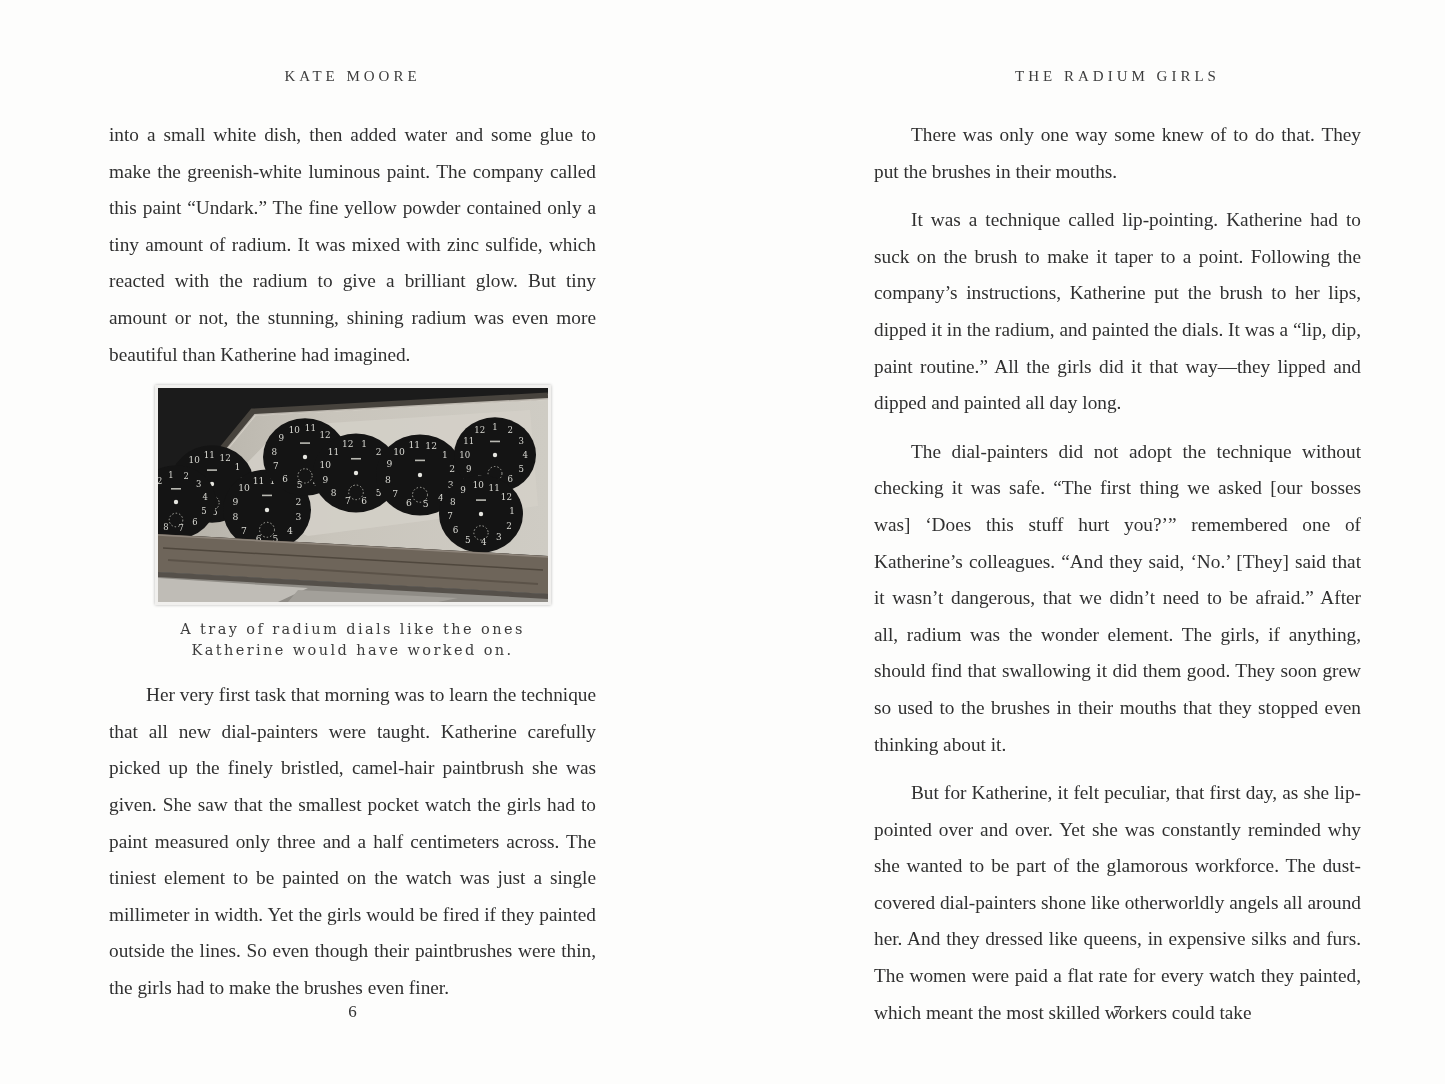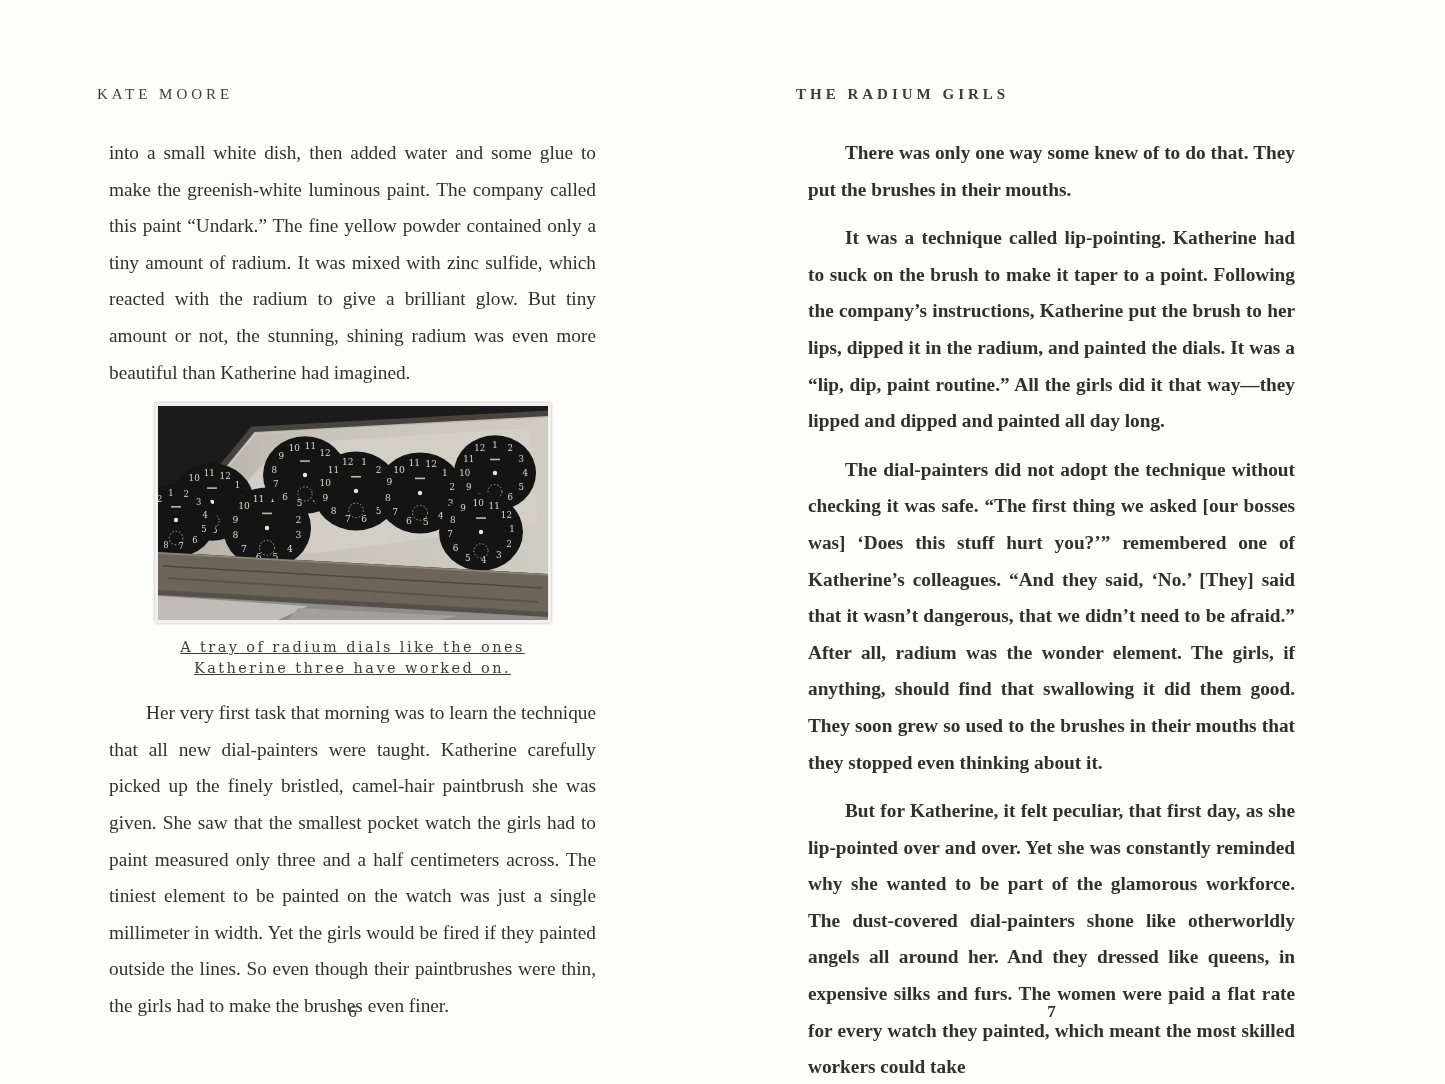--- a/index.html
+++ b/index.html
@@ -6,24 +6,24 @@
   body{
     width:1445px;height:1084px;
     background:#fdfdfc;
     position:relative;
     font-family:"Liberation Serif", serif;
     color:#2e2e2e;
     overflow:hidden;
   }
   .page{position:absolute;top:0;height:1084px;width:511px;}
   .page-left{left:97px;}
-  .page-right{left:796px;font-weight:bold;}
+  .page-right{left:862px;}
   .running-head{
-    margin-top:86px;
-    text-align:left;
+    margin-top:68px;
+    text-align:center;
     font-size:15px;
     letter-spacing:4px;
     color:#3c3c3c;
     font-family:"Liberation Serif", serif;
   }
   .body-text{
     margin-top:32px;
     font-size:19.3px;
     line-height:36.6px;
     text-align:justify;
@@ -42,21 +42,21 @@
   .photo-frame svg{display:block;}
   figcaption{
     margin-top:14px;
     text-align:center;
     font-family:"DejaVu Serif", serif;
     font-size:14.5px;
     line-height:21px;
     letter-spacing:2.4px;
     color:#3d3d3d;
   }
-  figcaption span{display:block;text-decoration:underline;}
+  figcaption span{display:block;}
   .page-number{
     position:absolute;
     top:1002px;left:0;width:100%;
     text-align:center;
     font-size:17px;
     color:#333;
   }
 </style>
 </head>
 <body>
@@ -242,21 +242,21 @@
           <line x1="10" y1="172" x2="380" y2="196" stroke="#4f473d" stroke-width="2" opacity="0.6"></line>
 
           <polygon points="0,184 390,206 390,214 0,214" fill="#8f8c86"></polygon>
           <polygon points="0,184 390,206 390,211 0,189" fill="#55504a"></polygon>
           <polygon points="0,190 150,200 120,214 0,214" fill="#bfbcb6"></polygon>
           <polygon points="140,202 300,210 280,214 130,214" fill="#a3a09a"></polygon>
         </svg>
       </div>
       <figcaption>
         <span>A tray of radium dials like the ones</span>
-        <span>Katherine three have worked on.</span>
+        <span>Katherine would have worked on.</span>
       </figcaption>
     </figure>
 
     <p class="indent" style="margin-top:16px;">Her very first task that morning was to learn the technique that all new dial-painters were taught. Katherine carefully picked up the finely bristled, camel-hair paintbrush she was given. She saw that the smallest pocket watch the girls had to paint measured only three and a half centimeters across. The tiniest element to be painted on the watch was just a single millimeter in width. Yet the girls would be fired if they painted outside the lines. So even though their paintbrushes were thin, the girls had to make the brushes even finer.</p>
   </div>
 
   <div class="page-number">6</div>
 </div>
 
 <div class="page page-right">

